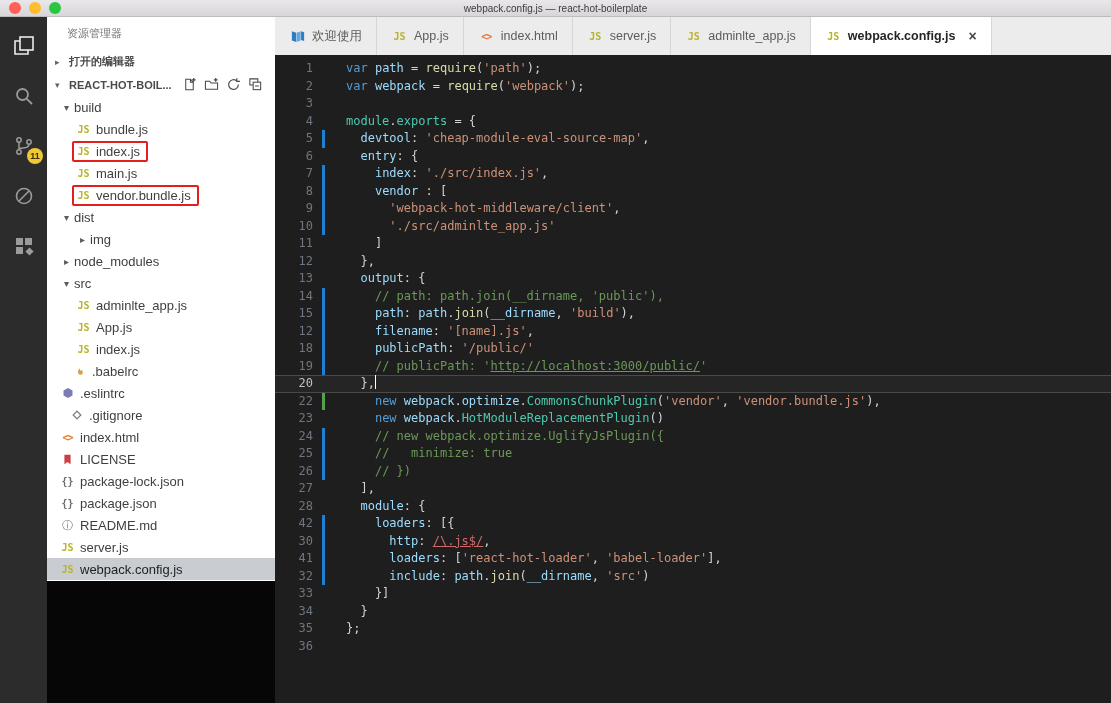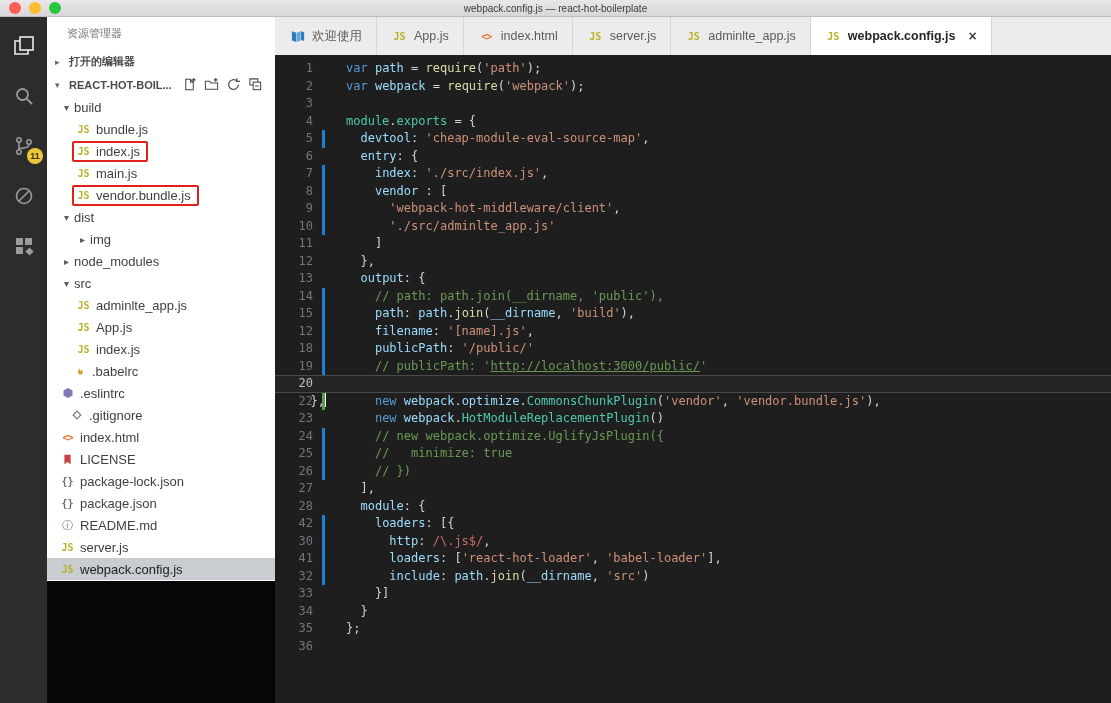--- a/index.html
+++ b/index.html
@@ -59,35 +59,35 @@
   
   .editor-group { flex:1; min-width:0; display:flex; flex-direction:column; background:#1e1e1e; }
   .tabs { flex:0 0 auto; height:38px; background:#ececec; display:flex; overflow:hidden; }
   .tab { display:flex; align-items:center; gap:6px; padding:0 14px; border-right:1px solid #d6d6d6; font-size:12.5px; color:#5c5c5c; background:#ececec; cursor:pointer; white-space:nowrap; }
   .tab.active { background:#ffffff; color:#262626; font-weight:bold; }
   .tab .ficon { margin-right:0; }
   .tab-close { margin-left:7px; font-size:14px; color:#474747; line-height:1; }
 
   .code { flex:1; overflow:hidden; padding-top:5px; font-family:"DejaVu Sans Mono",monospace; font-size:12px; }
   .cline { display:flex; height:17.5px; line-height:17.5px; white-space:pre; }
-  .cline.current { box-shadow: inset 0 1px 0 #4a4a4a, inset 0 -1px 0 #4a4a4a; background:rgba(255,255,255,0.03);flex-direction:column; }
+  .cline.current { box-shadow: inset 0 1px 0 #4a4a4a, inset 0 -1px 0 #4a4a4a; background:rgba(255,255,255,0.03); }
   .lnum { width:38px; text-align:right; color:#6e7681; flex:0 0 auto; }
   .cline.current .lnum { color:#c0c0c0; }
   .gitbar { width:3px; margin-left:9px; flex:0 0 auto; }
   .g-m { background:var(--git-modified,#1f7fd4); }
   .g-a { background:var(--git-added,#56a14c); }
   .ltext { padding-left:21px; color:var(--syn-punct,#d4d4d4); }
   .tk-k { color:var(--syn-keyword,#569cd6); }
   .tk-v { color:var(--syn-variable,#9cdcfe); }
   .tk-f { color:var(--syn-function,#dcdcaa); }
   .tk-y { color:var(--syn-type,#4ec9b0); }
   .tk-s { color:var(--syn-string,#ce9178); }
   .tk-c { color:var(--syn-comment,#6a9955); }
   .tk-p { color:var(--syn-punct,#d4d4d4); }
-  .tk-r { color:var(--syn-regex,#d16969); }
+  .tk-r { color:var(--syn-regex,#d16969);text-decoration:underline; }
   .tk-u { color:var(--syn-comment,#6a9955); text-decoration:underline; }
   .cursor { display:inline-block; width:1.5px; height:14px; background:#ffffff; vertical-align:-2px; }
 </style>
 </head>
 <body>
 
 <div class="app">
 
   <div class="titlebar">
     <div class="traffic">

